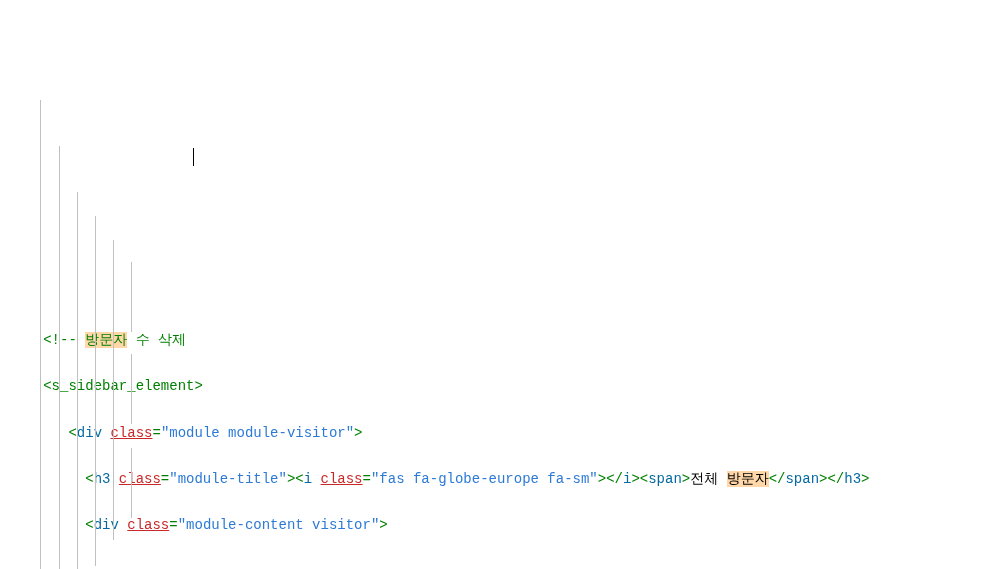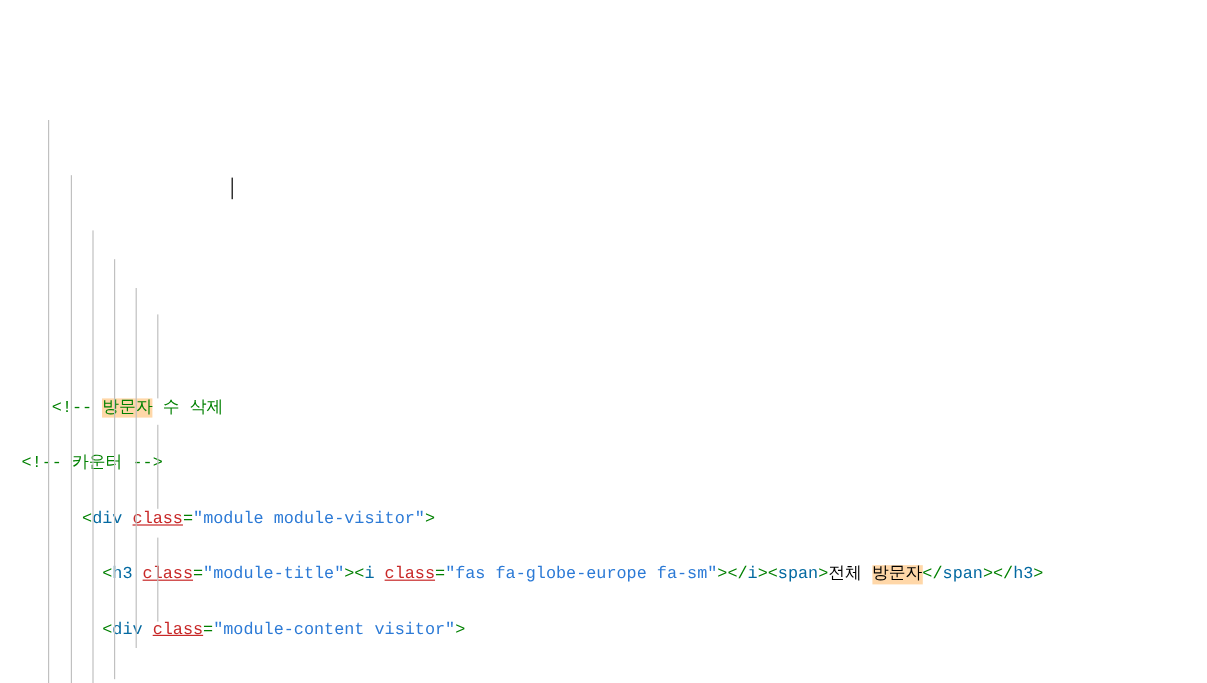--- a/index.html
+++ b/index.html
@@ -66,21 +66,21 @@
     <div class="fold-line fl1"></div>
     <div class="fold-line fl2"></div>
     <div class="fold-line fl3"></div>
     <div class="fold-line fl4"></div>
     <div class="fold-line fl5"></div>
     <div class="fold-line fl6"></div>
     <div class="fold-line fl7"></div>
     <div class="fold-line fl8"></div>
     <div class="cursor" style="left:179px; top:56px;"></div>
 <span class="line">   <span class="comment">&lt;!--</span> <span class="comment highlight">방문자</span><span class="comment"> 수 삭제</span></span>
-<span class="line"><span class="comment">&lt;!-- 카운터 --&gt;</span></span>
+<span class="line">   <span class="comment">&lt;s_sidebar_element&gt;</span></span>
 <span class="line">      <span class="punct">&lt;</span><span class="tagname">div</span> <span class="attr">class</span><span class="punct">=</span><span class="attrval">"module module-visitor"</span><span class="punct">&gt;</span></span>
 <span class="line">        <span class="punct">&lt;</span><span class="tagname">h3</span> <span class="attr">class</span><span class="punct">=</span><span class="attrval">"module-title"</span><span class="punct">&gt;&lt;</span><span class="tagname">i</span> <span class="attr">class</span><span class="punct">=</span><span class="attrval">"fas fa-globe-europe fa-sm"</span><span class="punct">&gt;&lt;/</span><span class="tagname">i</span><span class="punct">&gt;&lt;</span><span class="tagname">span</span><span class="punct">&gt;</span><span class="text">전체 </span><span class="text highlight">방문자</span><span class="punct">&lt;/</span><span class="tagname">span</span><span class="punct">&gt;&lt;/</span><span class="tagname">h3</span><span class="punct">&gt;</span></span>
 <span class="line">        <span class="punct">&lt;</span><span class="tagname">div</span> <span class="attr">class</span><span class="punct">=</span><span class="attrval">"module-content visitor"</span><span class="punct">&gt;</span></span>
 
 
 
 
 
 
 

